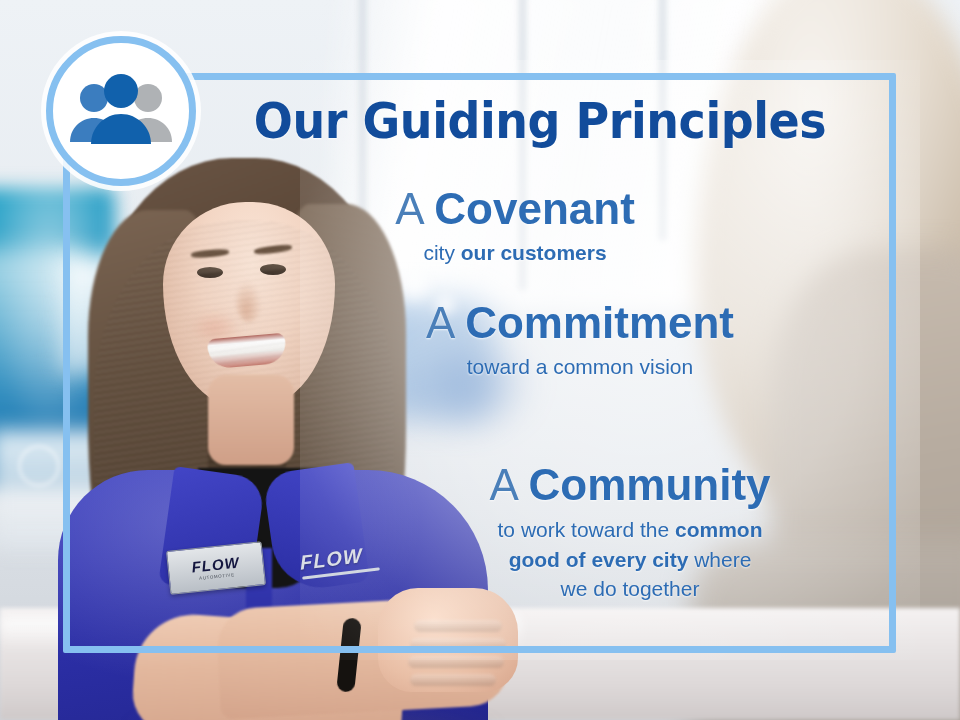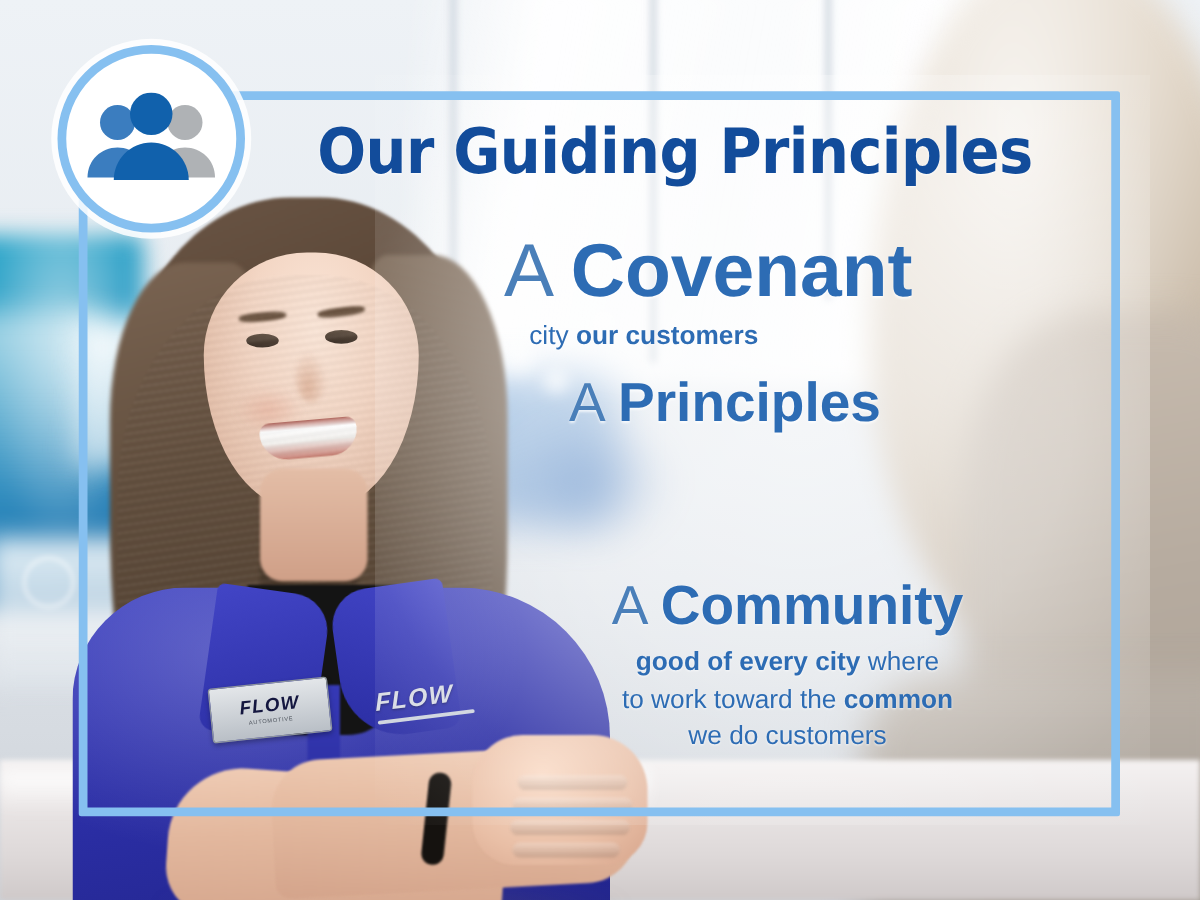--- a/index.html
+++ b/index.html
@@ -314,21 +314,21 @@
     color:#2D6CB4;
     font-size:21px;
     line-height:1.32;
     margin-top:7px;
     text-shadow:0 1px 2px rgba(255,255,255,.75);
   }
   .sub b{ font-weight:bold;text-align:right; }
 
   
   .b1{ left:300px; top:186px; width:430px; }
-  .b1 .head-line{ font-size:60px;text-align:right; }
+  .b1 .head-line{ font-size:44px; }
   
   .b2{ left:330px; top:300px; width:500px; }
   .b2 .head-line{ font-size:44px; }
   
   .b3{ left:395px; top:462px; width:470px; }
   .b3 .head-line{ font-size:44px; }
   .b3 .sub{ line-height:1.42; }
 </style>
 </head>
 <body>
@@ -429,31 +429,32 @@
       <span class="word">Covenant</span>
     </div>
     <div class="sub">
         <div><span>city </span><b>our customers</b></div>
       </div>
   </div>
 
   <div class="block b2">
     <div class="head-line">
       <span class="art">A</span>
-      <span class="word">Principles</span>
+      <span class="word">Commitment</span>
     </div>
     <div class="sub">
+        <div><span>toward a common vision</span></div>
       </div>
   </div>
 
   <div class="block b3">
     <div class="head-line">
       <span class="art">A</span>
       <span class="word">Community</span>
     </div>
     <div class="sub">
+        <div><span>to work toward the </span><b>common</b></div>
         <div><b>good of every city</b><span> where</span></div>
-        <div><span>to work toward the </span><b>common</b></div>
-        <div><span>we do customers</span></div>
+        <div><span>we do together</span></div>
       </div>
   </div>
 
 </div>
 
 </body></html>

